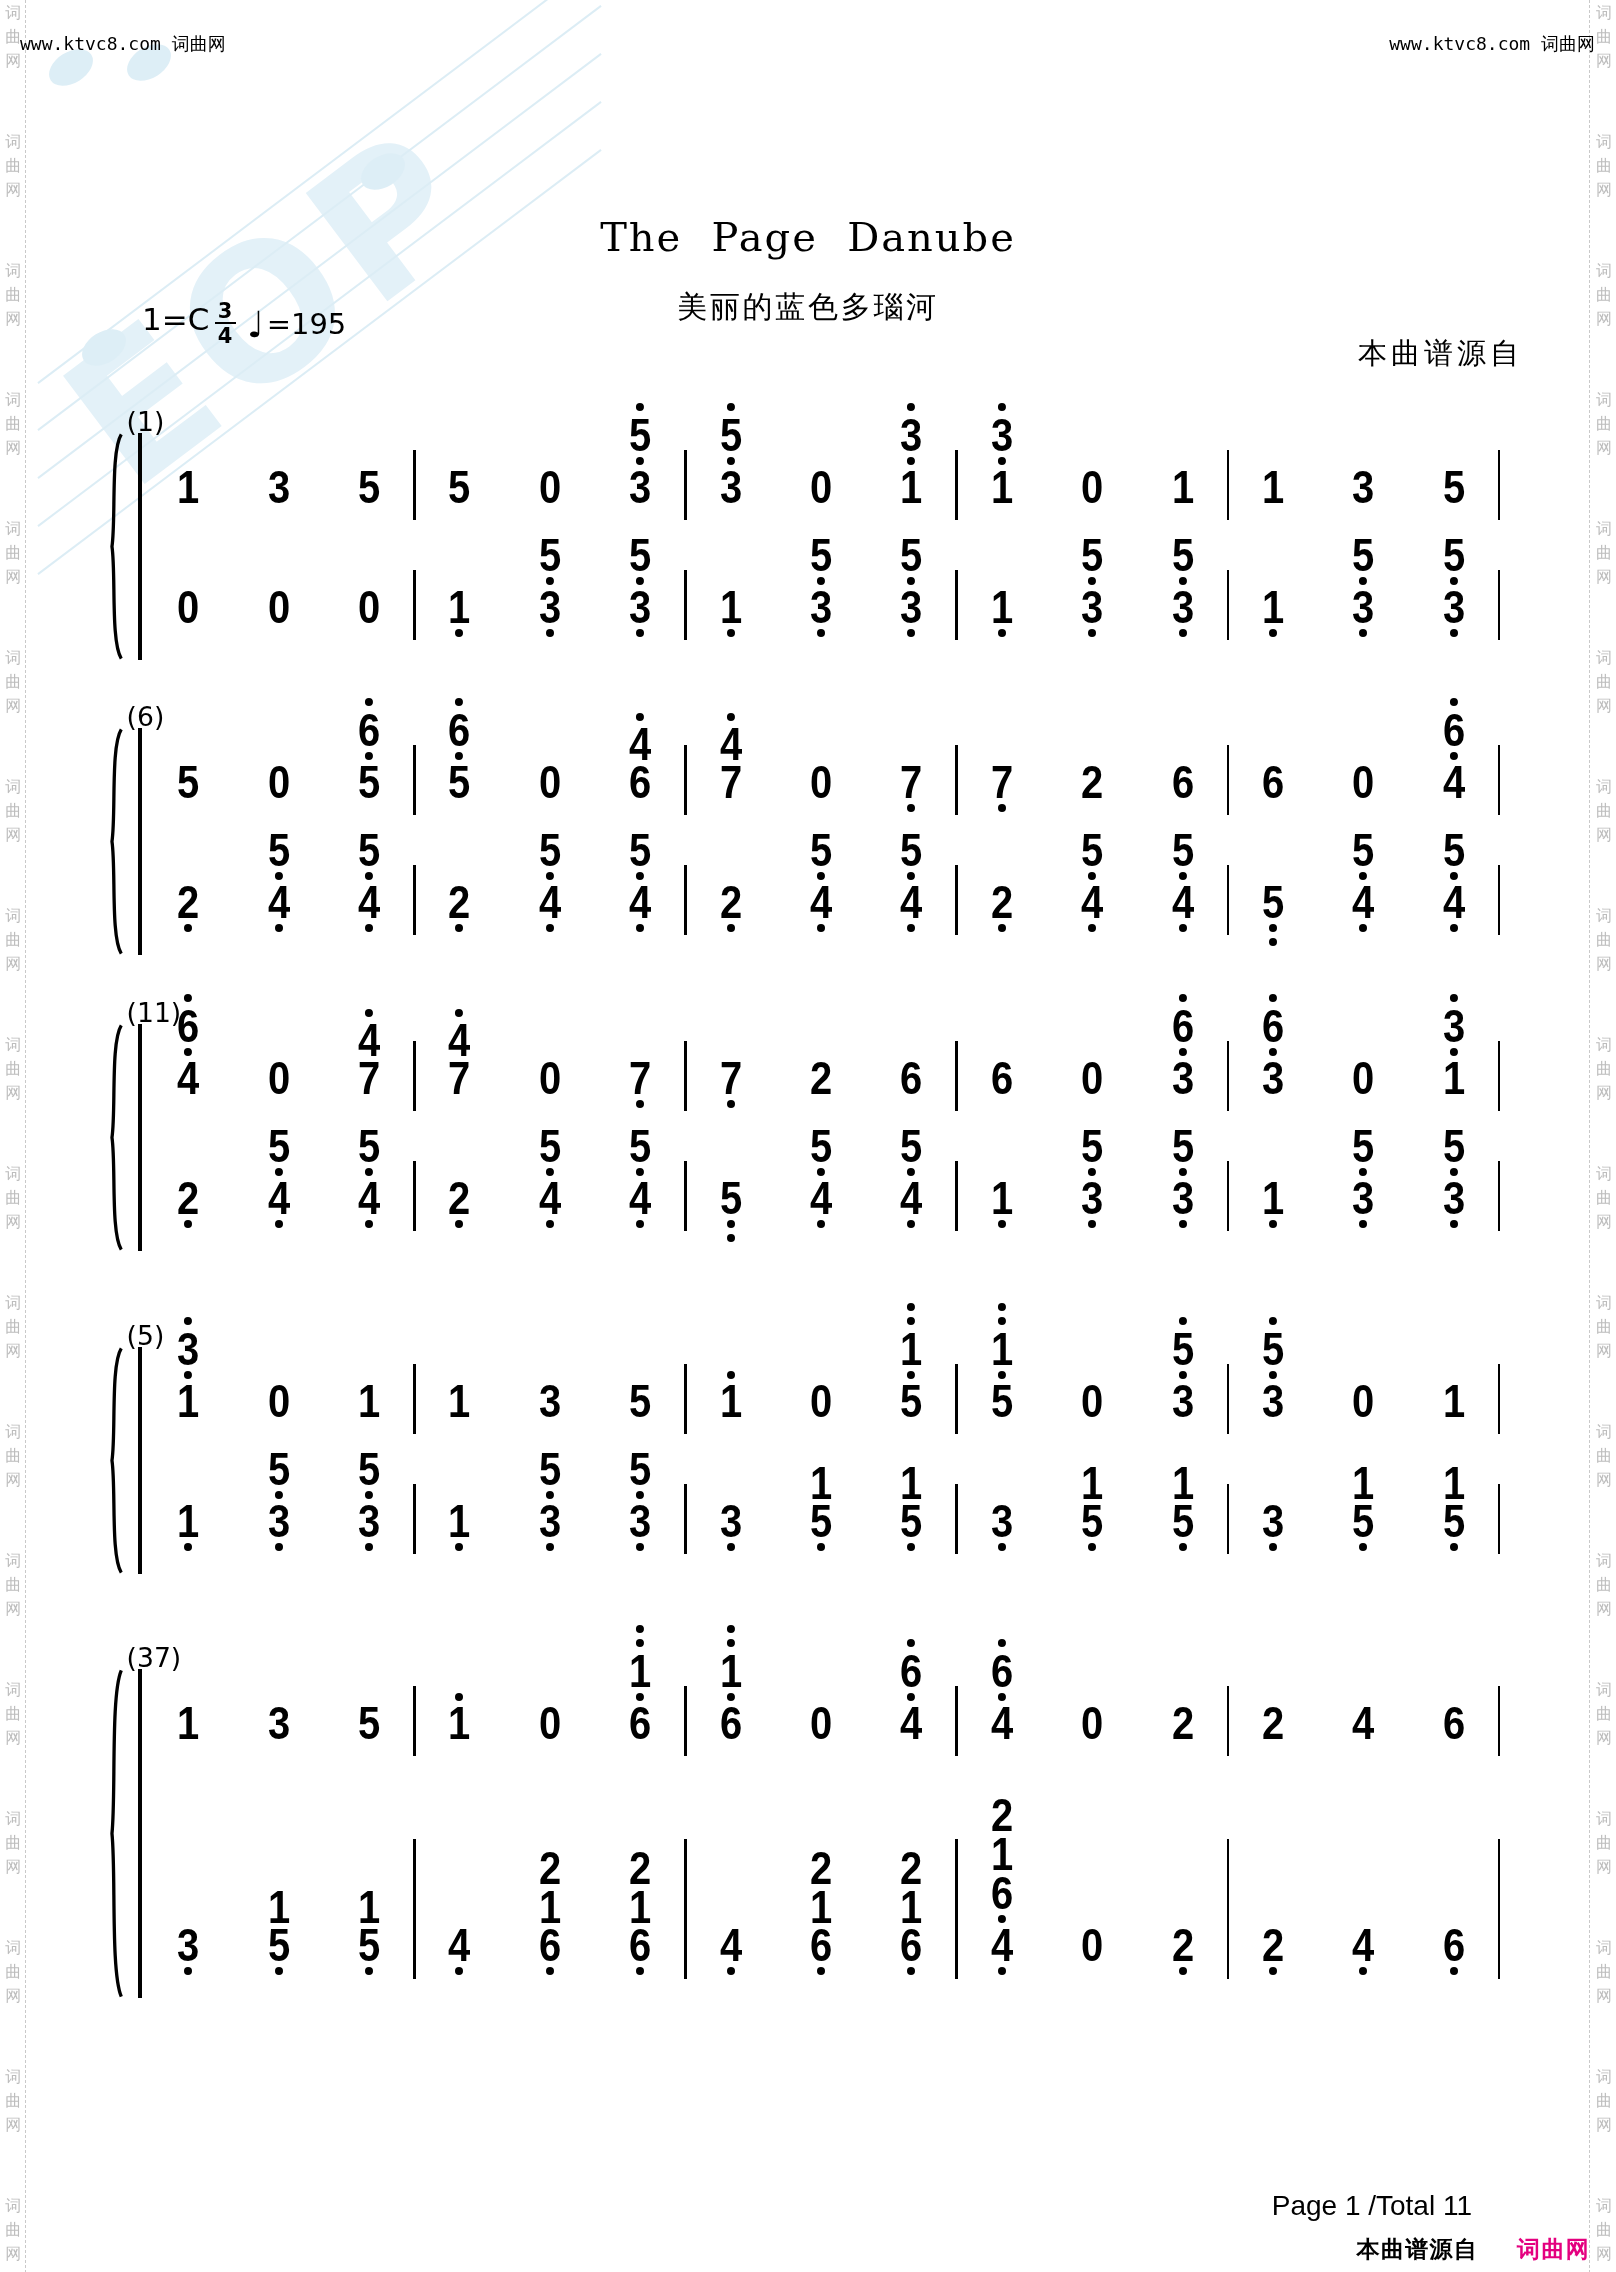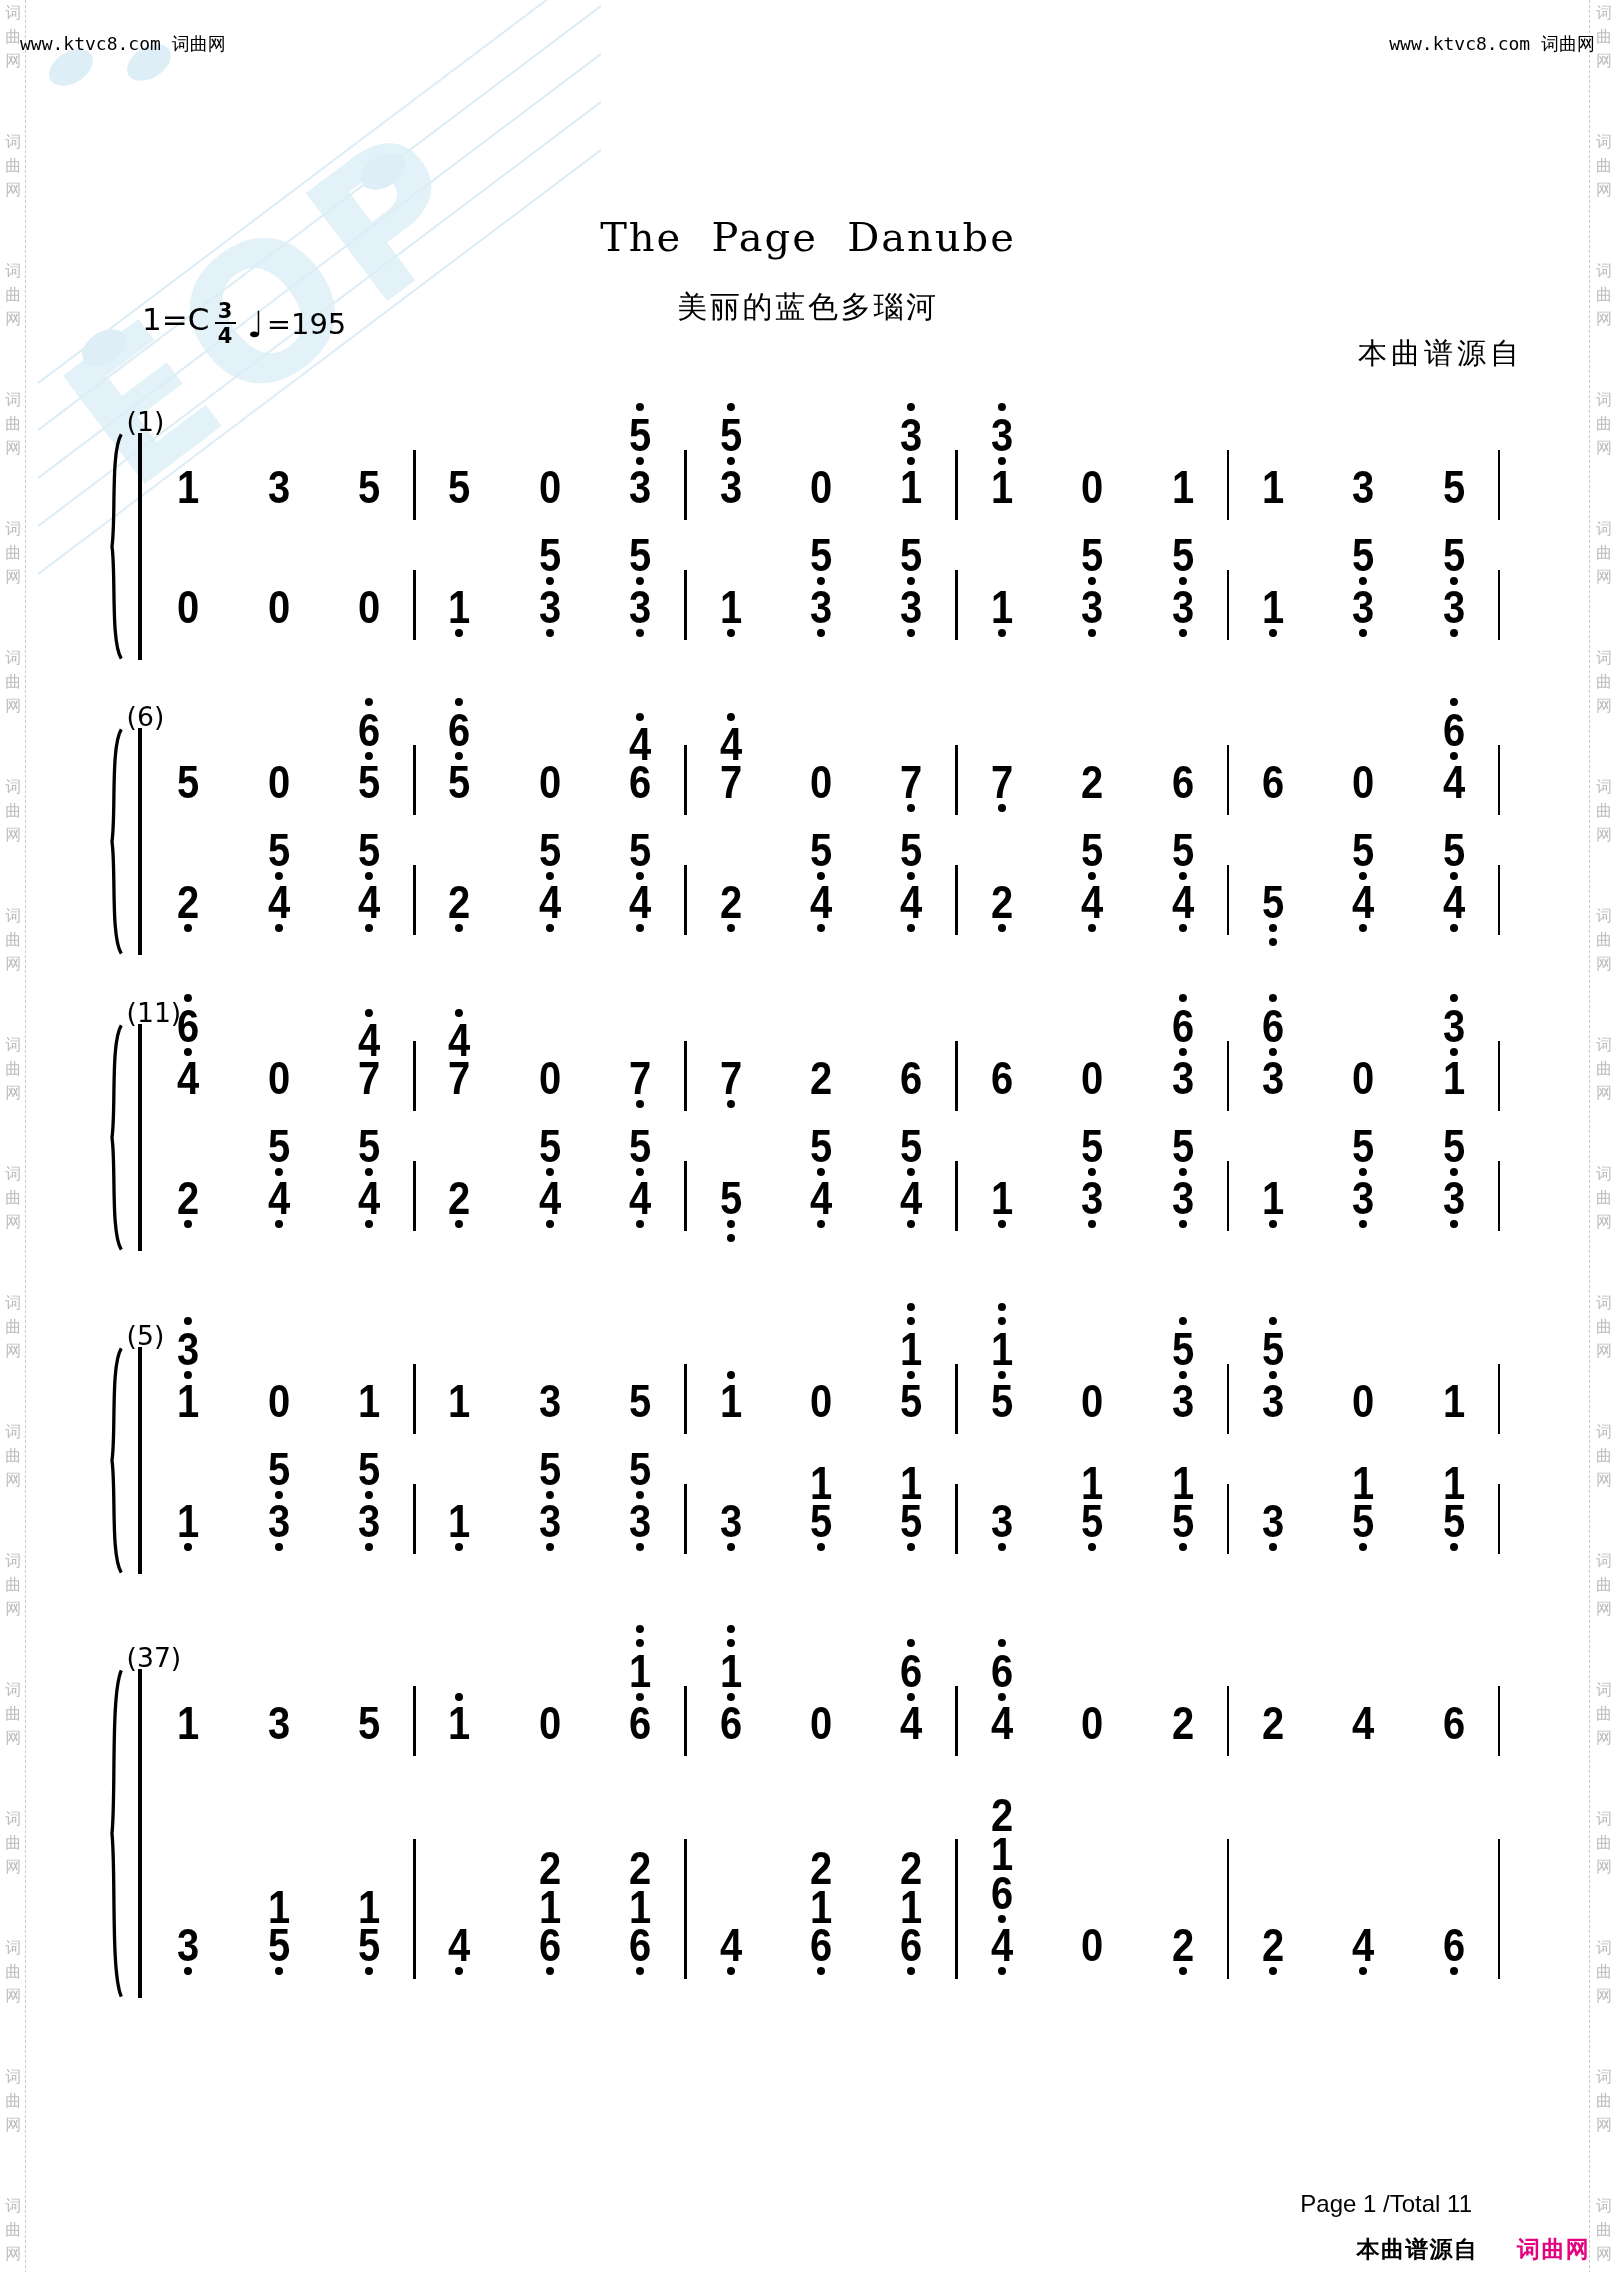--- a/index.html
+++ b/index.html
@@ -54,21 +54,21 @@
   .beat{position:relative;height:39px;min-width:24px;text-align:center;}
   .num{display:block;font-family:"Liberation Sans","DejaVu Sans",sans-serif;font-weight:700;
        font-size:47px;line-height:39px;transform:scaleX(.85);}
   .odot{width:8px;height:8px;border-radius:50%;background:#000;margin:3.3px auto;}
   .stack-above{position:absolute;bottom:97%;left:50%;transform:translateX(-50%);
                display:flex;flex-direction:column;align-items:center;}
   .stack-below{position:absolute;top:98%;left:50%;transform:translateX(-50%);
                display:flex;flex-direction:column;align-items:center;}
 
   
-  .pageinfo{position:absolute;right:144px;top:2190px;font-size:24px;font-family:"Liberation Sans",sans-serif;}
+  .pageinfo{position:absolute;right:144px;top:2190px;font-size:28px;font-family:"Liberation Sans",sans-serif;}
   .source{position:absolute;right:26px;top:2234px;display:flex;align-items:center;font-weight:bold;font-size:23px;}
   .source .src-prefix{letter-spacing:1.3px;}
   .source .src-site{margin-left:39px;letter-spacing:1.3px;}
 </style>
 </head>
 <body>
 
 <div class="bg-logo" id="bgLogo">
   <div class="bg-eop" id="bgEop" style="left:47px;top:199px;">EOP</div>
 <div class="stave-line" style="left: -33px; top: 170px;"></div>

